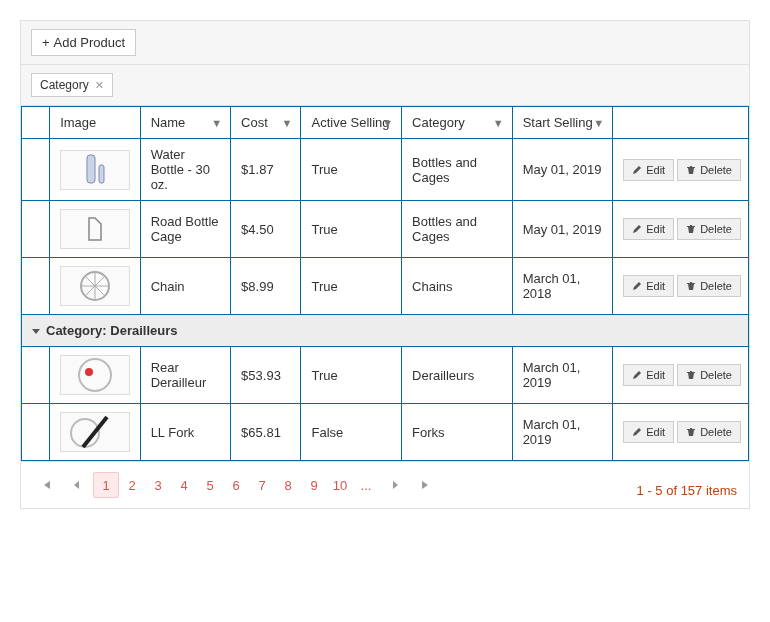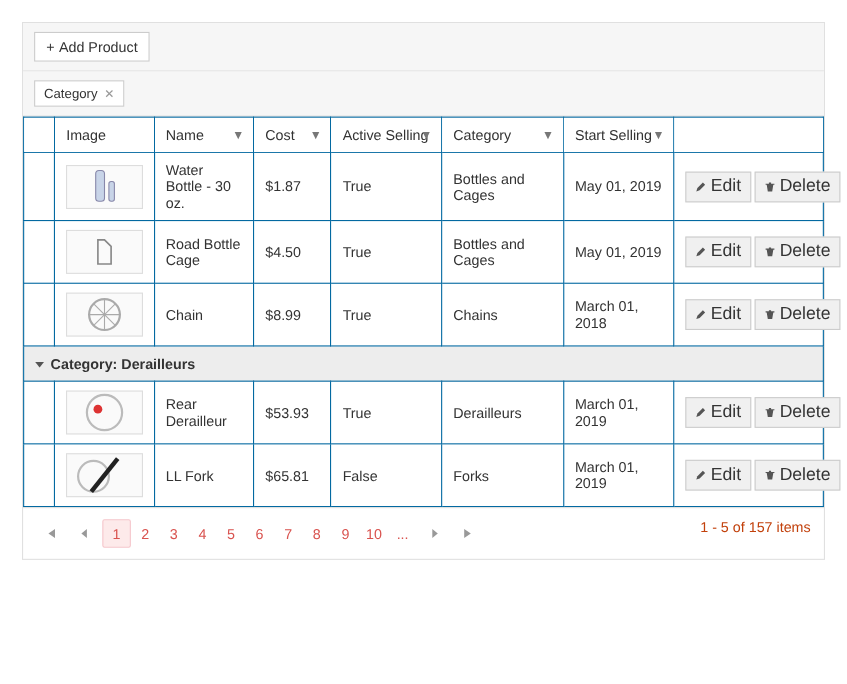--- a/index.html
+++ b/index.html
@@ -1,41 +1,41 @@
 <!DOCTYPE html>
 <html><head>
 <meta charset="utf-8">
 <style>
 * { box-sizing: border-box; margin: 0; padding: 0; }
 body { font-family: Arial, sans-serif; font-size: 13px; color: #333; background: #fff; padding: 20px; width: 770px; }
 .grid { border: 1px solid #e0e0e0; }
 .toolbar { background: #f6f6f6; padding: 8px 10px; border-bottom: 1px solid #e0e0e0; }
 .btn { display: inline-flex; align-items: center; gap: 4px; background: #fff; border: 1px solid #ccc; padding: 5px 10px; font-size: 13px; cursor: pointer; color: #333; }
-.btn-sm { padding: 4px 8px; font-size: 16px; background: #f0f0f0; }
+.btn-sm { padding: 4px 8px; font-size: 11px; background: #f0f0f0; }
 .group-bar { background: #f6f6f6; padding: 8px 10px; border-bottom: 1px solid #e0e0e0; }
 .group-chip { display: inline-flex; align-items: center; gap: 6px; background: #fff; border: 1px solid #ccc; padding: 4px 8px; font-size: 12px; }
 .close-x { color: #999; cursor: pointer; font-size: 11px; }
 table { border-collapse: collapse; width: 100%; table-layout: fixed; }
 th, td { border: 1px solid #0369a1; padding: 8px 10px; text-align: left; font-size: 13px; vertical-align: middle; }
 th { background: #fff; font-weight: normal; position: relative; }
 .filter-icon { position: absolute; right: 8px; top: 50%; transform: translateY(-50%); color: #777; font-size: 11px; }
 .group-header td { background: #ededed; font-weight: bold; padding: 8px 10px; font-size: 13px; }
 .caret { display: inline-block; width: 0; height: 0; border-left: 4px solid transparent; border-right: 4px solid transparent; border-top: 5px solid #555; margin-right: 6px; vertical-align: middle; }
 .col-expand { width: 28px; }
 .col-image { width: 90px; }
 .col-name { width: 90px; }
 .col-cost { width: 70px; }
 .col-active { width: 100px; }
 .col-category { width: 110px; }
 .col-start { width: 100px; }
 .col-actions { width: 135px; }
 .img-box { width: 70px; height: 40px; border: 1px solid #ddd; background: #fafafa; display: flex; align-items: center; justify-content: center; overflow: hidden; }
 .actions-cell { white-space: nowrap; }
 .actions-cell .btn-sm { margin-right: 3px; }
-.pager { display: flex; align-items: flex-start; padding: 10px 12px; border-top: 1px solid #e0e0e0; font-size: 13px; }
+.pager { display: flex; align-items: flex-end; padding: 10px 12px; border-top: 1px solid #e0e0e0; font-size: 13px; }
 .pager-nav { display: flex; align-items: center; gap: 4px; flex: 1; }
 .pager-btn { width: 26px; height: 26px; display: inline-flex; align-items: center; justify-content: center; cursor: pointer; color: #d9534f; border-radius: 2px; }
 .pager-btn.nav { color: #999; }
 .pager-btn.current { background: #fdeaea; border: 1px solid #f5c6cb; }
 .pager-info { color: #c2410c; }
 svg { display: block; }
 </style>
 </head>
 <body>
 

